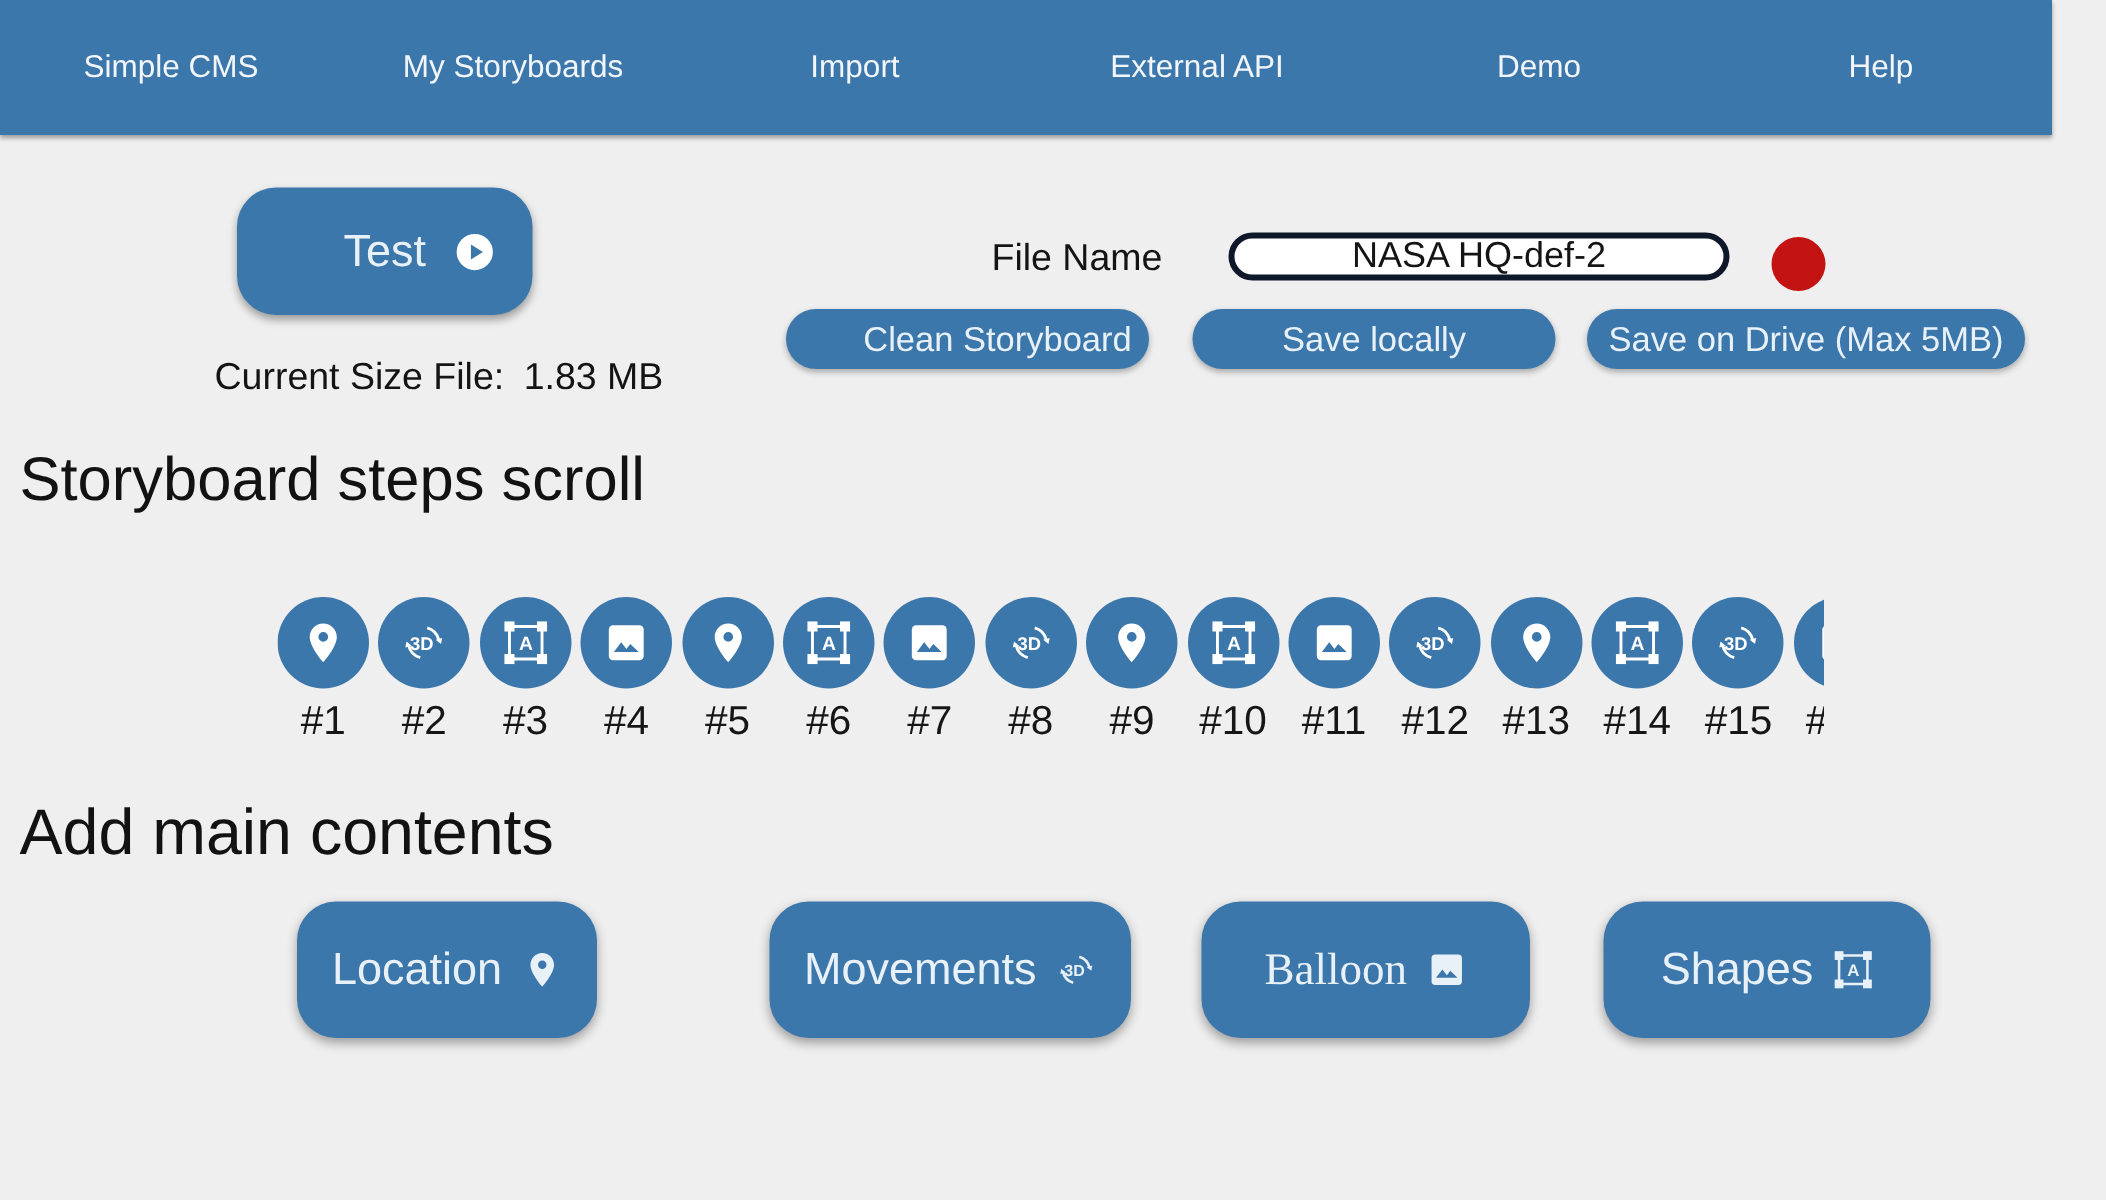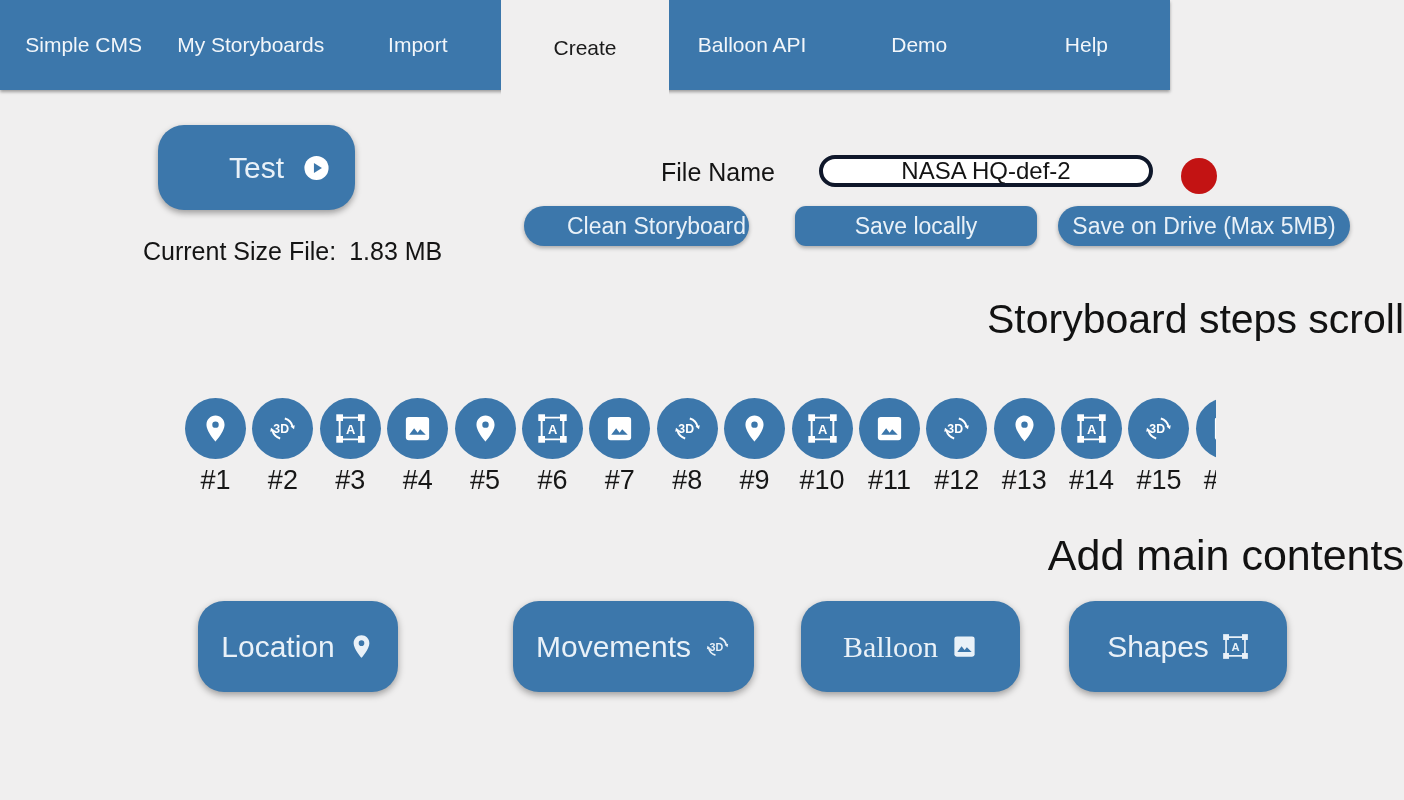--- a/index.html
+++ b/index.html
@@ -16,21 +16,21 @@
     background:var(--bg);
     font-family:"Liberation Sans",sans-serif;
     overflow:hidden;
     color:var(--ink);
   }
   svg{display:block;}
   svg text{font-family:"Liberation Sans",sans-serif;}
 
   
   .navbar{
-    position:absolute;left:0;top:0;width:1170px;height:90px;
+    position:absolute;left:0;top:0;width:1368px;height:90px;
     background:var(--accent);
     display:flex;
     box-shadow:0 2px 3px rgba(0,0,0,.35);
   }
   .nav-item{
     flex:1 1 0;height:90px;
     display:flex;align-items:center;justify-content:center;
     color:#f2f6fa;font-size:21px;cursor:pointer;white-space:nowrap;
   }
   .nav-item.active{
@@ -69,28 +69,28 @@
     outline:none;padding:0 10px;
   }
   .record-dot{
     position:absolute;left:1181px;top:158px;width:36px;height:36px;
     border-radius:50%;background:var(--record);
   }
   .pill{
     position:absolute;top:206px;height:40px;border-radius:20px;font-size:23px;
     box-shadow:0 2px 4px rgba(0,0,0,.3);
   }
-  .pill-clean{left:524px;width:225px;padding-left:40px;}
-  .pill-save-local{left:795px;width:242px;border-radius:11px;}
+  .pill-clean{left:524px;width:242px;padding-left:40px;}
+  .pill-save-local{left:795px;width:242px;}
   .pill-save-drive{left:1058px;width:292px;}
 
   
   .section-heading{
-    position:absolute;left:0;width:100%;text-align:right;color:#121212;
-    font-weight:400;white-space:nowrap;
+    position:absolute;left:0;width:100%;text-align:left;color:#121212;
+    font-weight:400;white-space:nowrap;padding-left:13px;
   }
   .steps-heading{top:296px;font-size:41px;}
   .contents-heading{top:531px;font-size:43px;}
 
   
   .steps-strip{
     position:absolute;left:185px;top:398px;width:1031px;height:100px;
     overflow:hidden;display:flex;gap:6.4px;
   }
   .step{flex:0 0 auto;width:61px;display:flex;flex-direction:column;align-items:center;}
@@ -117,22 +117,21 @@
   .btn-balloon{left:801px;width:219px;font-family:Liberation Serif, serif;}
   .btn-shapes{left:1069px;width:218px;}
 </style>
 </head>
 <body>
 
 <nav class="navbar">
   <div class="nav-item">Simple CMS</div>
   <div class="nav-item">My Storyboards</div>
   <div class="nav-item">Import</div>
-  <div class="nav-item active">Create</div>
-  <div class="nav-item">Balloon API</div>
+  <div class="nav-item">External API</div>
   <div class="nav-item">Demo</div>
   <div class="nav-item">Help</div>
 </nav>
 
 <button class="btn test-btn">
   <span>Test</span>
   <span class="play-wrap">
       <svg viewBox="0 0 24 24">
         <circle cx="12" cy="12" r="10" fill="#ffffff"></circle>
         <path d="M9.9 7.8v8.4l6.6-4.2z" fill="var(--accent)"></path>

